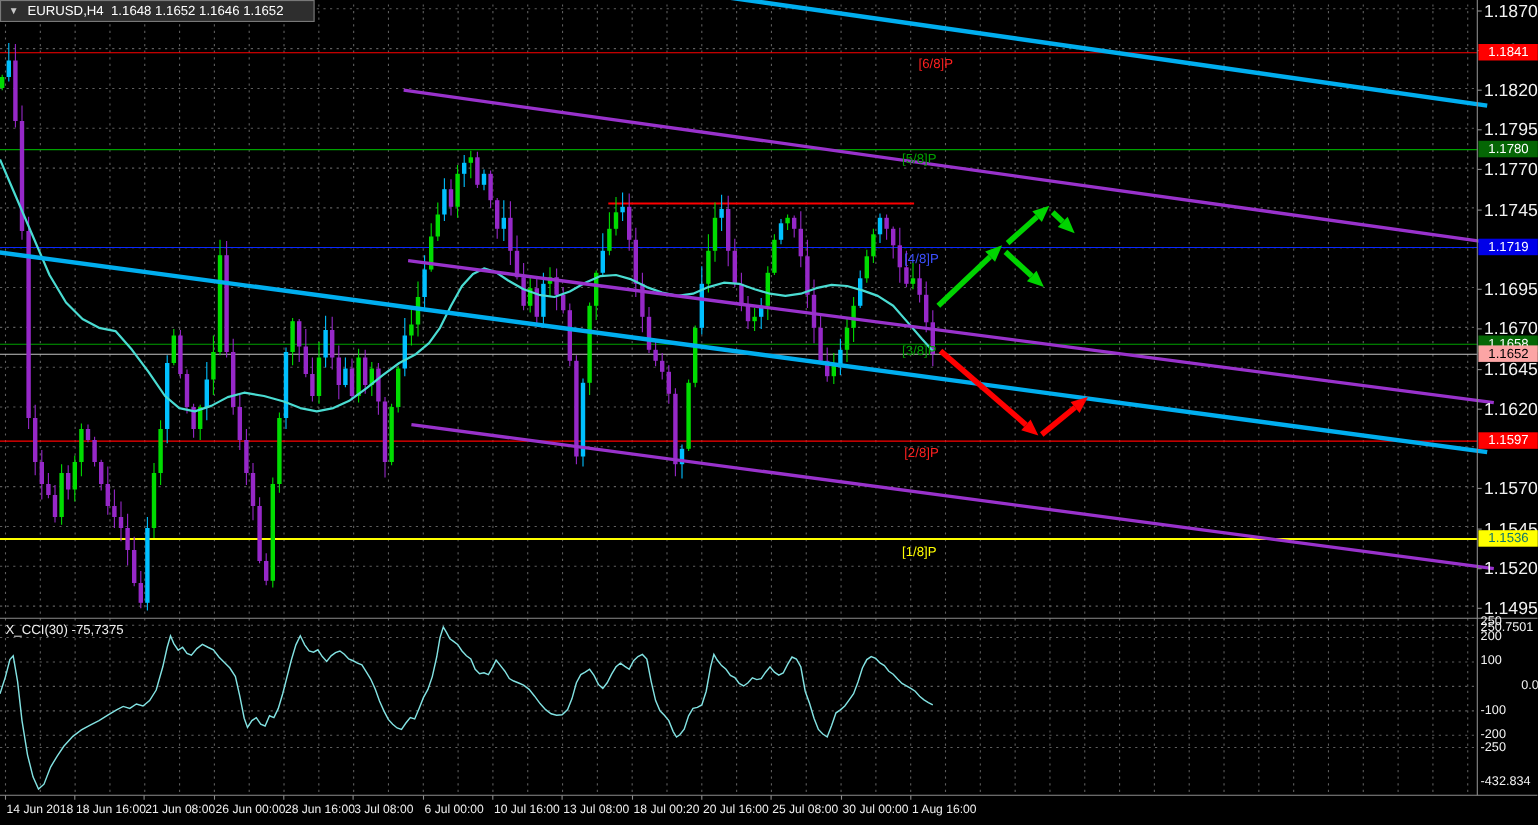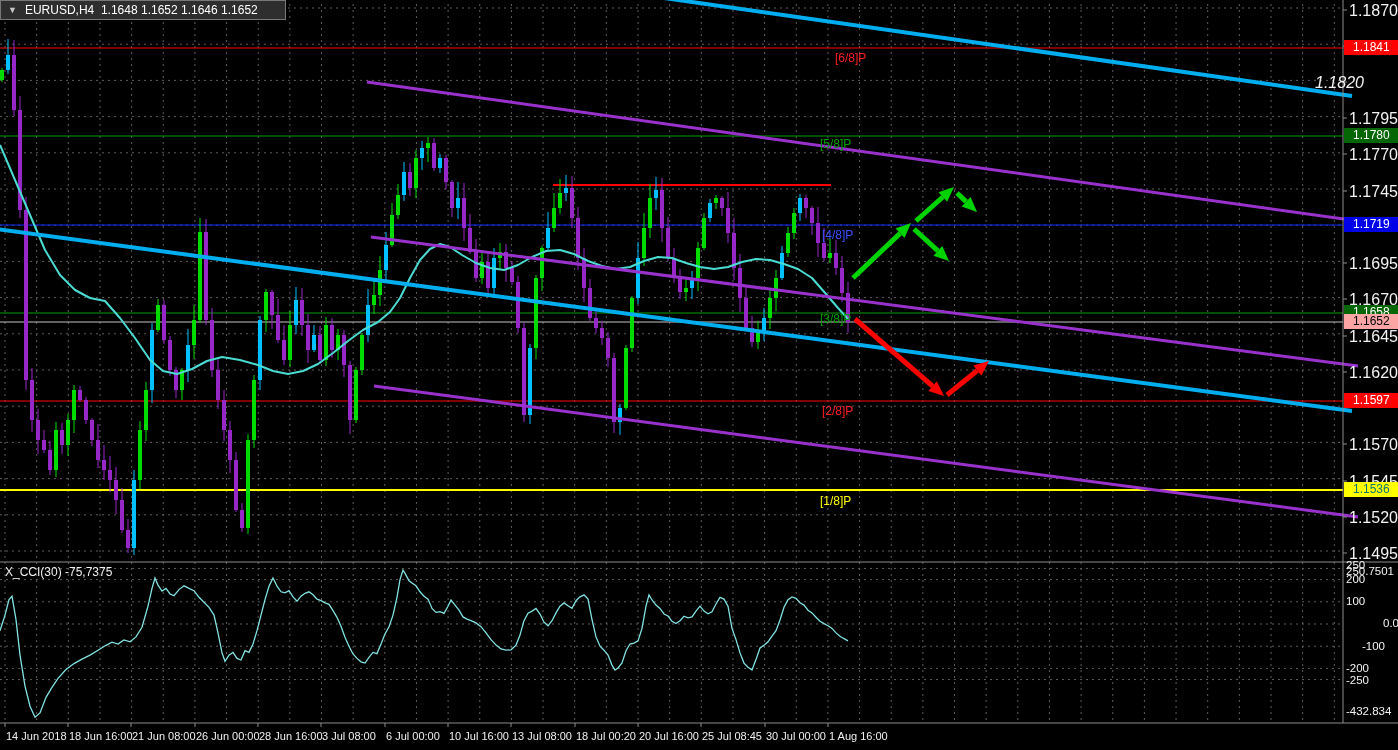--- a/index.html
+++ b/index.html
@@ -436,21 +436,21 @@
       <line x1="638" y1="723" x2="638" y2="727" stroke="#8C8C8C" stroke-width="1"></line>
       <line x1="701" y1="723" x2="701" y2="727" stroke="#8C8C8C" stroke-width="1"></line>
       <line x1="765" y1="723" x2="765" y2="727" stroke="#8C8C8C" stroke-width="1"></line>
       <line x1="828" y1="723" x2="828" y2="727" stroke="#8C8C8C" stroke-width="1"></line>
     </svg>
   <div id="paxis"></div>
   <div id="taxis"></div>
   <div id="labels">
       <span class="ptick" style="left: 1349px; top: 2px;">1.1870</span>
       <span class="ptick" style="left: 1349px; top: 38px;">1.1845</span>
-      <span class="ptick" style="left: 1315px; top: 74px; font-style: italic;">1.1820</span>
+      <span class="ptick" style="left: 1349px; top: 74px;">1.1820</span>
       <span class="ptick" style="left: 1349px; top: 110px;">1.1795</span>
       <span class="ptick" style="left: 1349px; top: 146px;">1.1770</span>
       <span class="ptick" style="left: 1349px; top: 183px;">1.1745</span>
       <span class="ptick" style="left: 1349px; top: 255px;">1.1695</span>
       <span class="ptick" style="left: 1349px; top: 291px;">1.1670</span>
       <span class="ptick" style="left: 1349px; top: 328px;">1.1645</span>
       <span class="ptick" style="left: 1349px; top: 364px;">1.1620</span>
       <span class="ptick" style="left: 1349px; top: 436px;">1.1570</span>
       <span class="ptick" style="left: 1349px; top: 473px;">1.1545</span>
       <span class="ptick" style="left: 1349px; top: 509px;">1.1520</span>
@@ -466,35 +466,35 @@
       <span class="ttick" style="left: 69px; top: 730px; text-align: center;">18 Jun 16:00</span>
       <span class="ttick" style="left: 132px; top: 730px;">21 Jun 08:00</span>
       <span class="ttick" style="left: 196px; top: 730px;">26 Jun 00:00</span>
       <span class="ttick" style="left: 259px; top: 730px;">28 Jun 16:00</span>
       <span class="ttick" style="left: 322px; top: 730px;">3 Jul 08:00</span>
       <span class="ttick" style="left: 386px; top: 730px;">6 Jul 00:00</span>
       <span class="ttick" style="left: 449px; top: 730px;">10 Jul 16:00</span>
       <span class="ttick" style="left: 512px; top: 730px;">13 Jul 08:00</span>
       <span class="ttick" style="left: 576px; top: 730px;">18 Jul 00:20</span>
       <span class="ttick" style="left: 639px; top: 730px;">20 Jul 16:00</span>
-      <span class="ttick" style="left: 702px; top: 730px;">25 Jul 08:45</span>
+      <span class="ttick" style="left: 702px; top: 730px;">25 Jul 08:00</span>
       <span class="ttick" style="left: 766px; top: 730px;">30 Jul 00:00</span>
       <span class="ttick" style="left: 829px; top: 730px;">1 Aug 16:00</span>
       <span class="pivlab" style="left: 822px; top: 51px; color: rgb(255, 32, 32); padding-left: 13px;">[6/8]P</span>
       <span class="pivlab" style="left: 820px; top: 137px; color: rgb(0, 160, 0);">[5/8]P</span>
       <span class="pivlab" style="left: 822px; top: 228px; color: rgb(60, 80, 255);">[4/8]P</span>
       <span class="pivlab" style="left: 820px; top: 312px; color: rgb(0, 160, 0);">[3/8]P</span>
       <span class="pivlab" style="left: 822px; top: 404px; color: rgb(255, 32, 32);">[2/8]P</span>
       <span class="pivlab" style="left: 820px; top: 494px; color: rgb(255, 255, 0);">[1/8]P</span>
       <span class="ccitick" style="left: 1346px; top: 559px;">250</span>
       <span class="ccitick" style="left: 1346px; top: 565px;">250.7501</span>
       <span class="ccitick" style="left: 1346px; top: 573px;">200</span>
       <span class="ccitick" style="left: 1346px; top: 595px;">100</span>
       <span class="ccitick" style="left: 1364px; top: 617px; padding-left: 19px;">0.00</span>
-      <span class="ccitick" style="left: 1346px; top: 640px; margin-left: 16px;">-100</span>
+      <span class="ccitick" style="left: 1346px; top: 640px;">-100</span>
       <span class="ccitick" style="left: 1346px; top: 662px;">-200</span>
       <span class="ccitick" style="left: 1346px; top: 674px;">-250</span>
       <span class="ccitick" style="left: 1346px; top: 705px;">-432.834</span>
     </div>
   <div id="titlebar">
     <span class="tri">▼</span>
     <span class="tt">EURUSD,H4  1.1648 1.1652 1.1646 1.1652</span>
   </div>
   <div id="ccilabel">X_CCI(30) -75,7375</div>
 </div>

